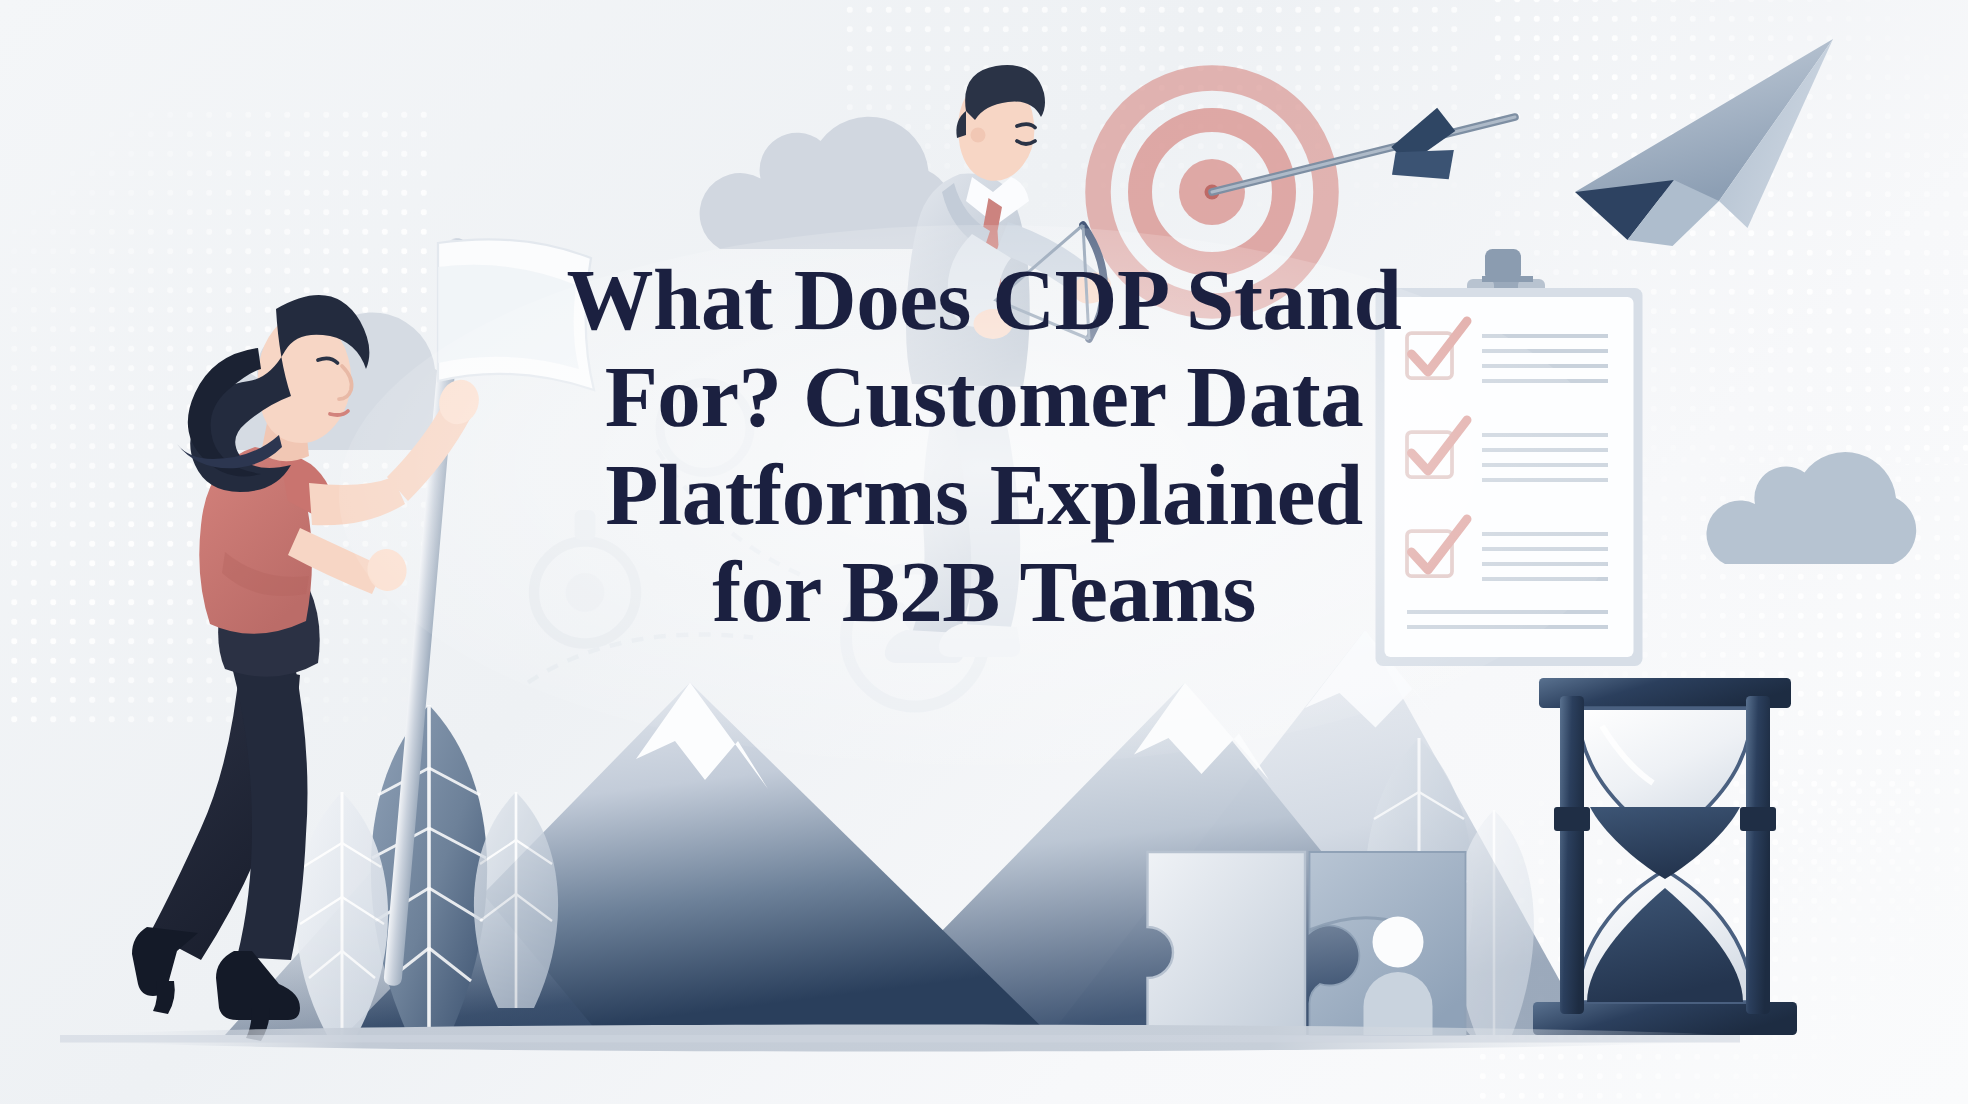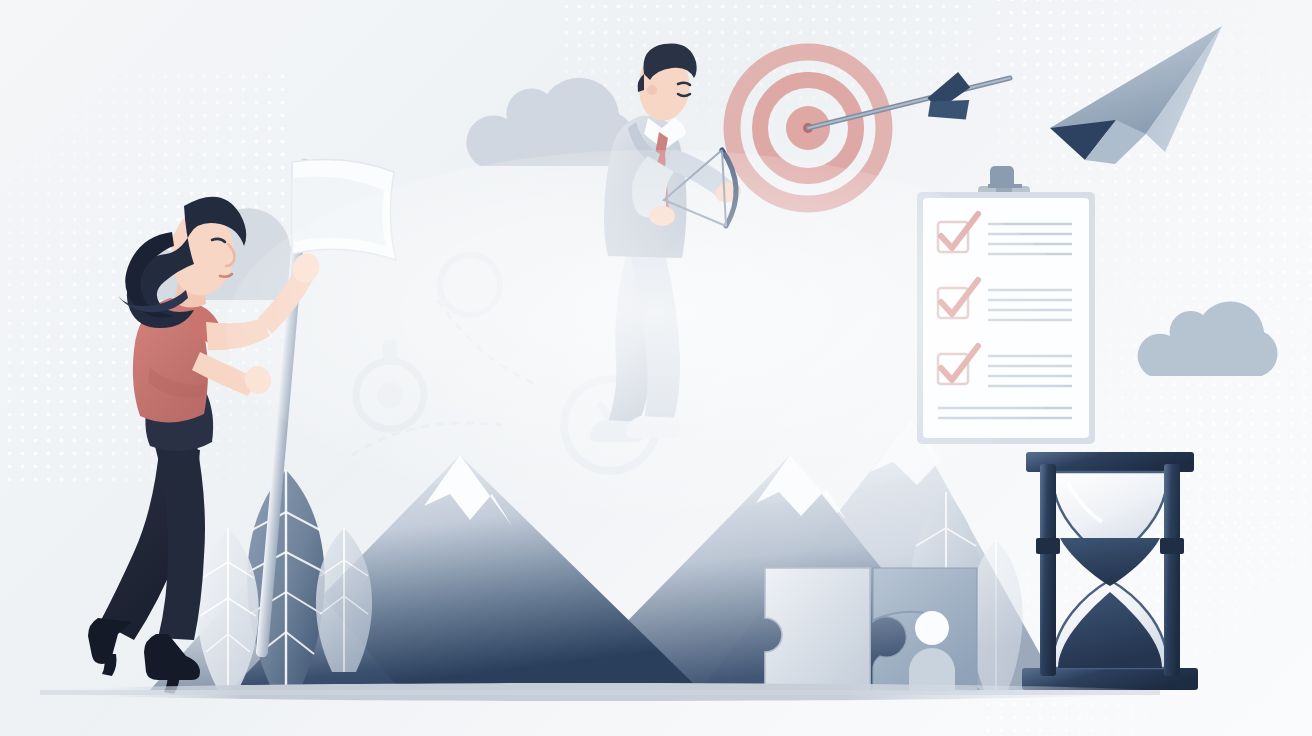--- a/index.html
+++ b/index.html
@@ -481,14 +481,22 @@
     </g>
 
     <g>
       <ellipse cx="600" cy="692" rx="560" ry="9" fill="url(#gGround)"></ellipse>
       <rect x="40" y="690" width="1120" height="5" fill="#ced6e0" opacity=".6"></rect>
     </g>
 
     <ellipse cx="656" cy="330" rx="430" ry="180" fill="url(#gBloom)" opacity=".72"></ellipse>
   </svg>
 
+  <div class="title-wrap">
+    <h1 class="title">
+      <span class="title-line">What Does CDP Stand</span>
+      <span class="title-line">For? Customer Data</span>
+      <span class="title-line">Platforms Explained</span>
+      <span class="title-line">for B2B Teams</span>
+    </h1>
+  </div>
 
 </div>
 
 </body></html>

